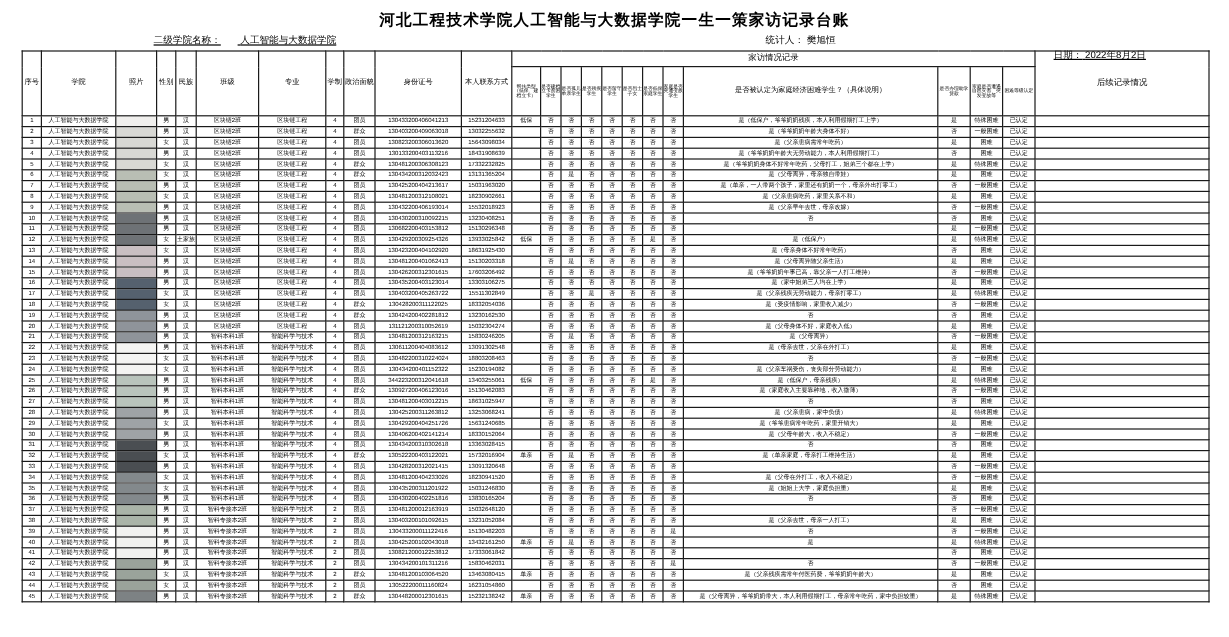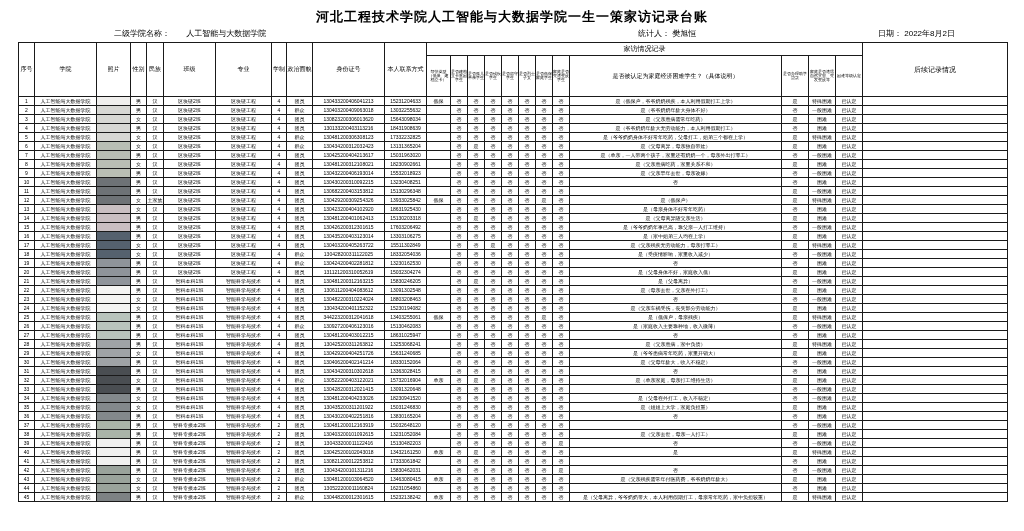--- a/index.html
+++ b/index.html
@@ -5,24 +5,24 @@
   html,body{margin:0;padding:0;}
   body{
     width:1024px;height:531px;position:relative;background:#fff;
     font-family:"Liberation Sans","DejaVu Sans",sans-serif;color:#000;overflow:hidden;
   }
   .doc-title{
     position:absolute;top:8px;left:0;width:1024px;text-align:center;
     font-size:13px;font-weight:bold;letter-spacing:1px;
   }
   .meta-row{position:absolute;top:28px;left:18px;width:989px;height:12px;font-size:8px;}
-  .meta-left{position:absolute;left:96px;top:0;}
+  .meta-left{position:absolute;left:110px;top:0;text-decoration:underline;}
   .meta-left .lbl{margin-right:14px;}
   .meta-center{position:absolute;left:620px;top:0;}
-  .meta-right{position:absolute;left:860px;top:0;}
+  .meta-right{position:absolute;left:860px;top:12px;text-decoration:underline;}
   table.ledger{
     position:absolute;left:18px;top:42px;width:989px;
     border-collapse:collapse;table-layout:fixed;
   }
   table.ledger th,table.ledger td{
     border:1px solid #1a1a1a;padding:0;overflow:hidden;white-space:nowrap;
     text-align:center;vertical-align:middle;font-weight:normal;
   }
   thead th{font-size:6px;font-weight:bold;line-height:1.05;}
   thead tr.tier1 th{height:12px;}

